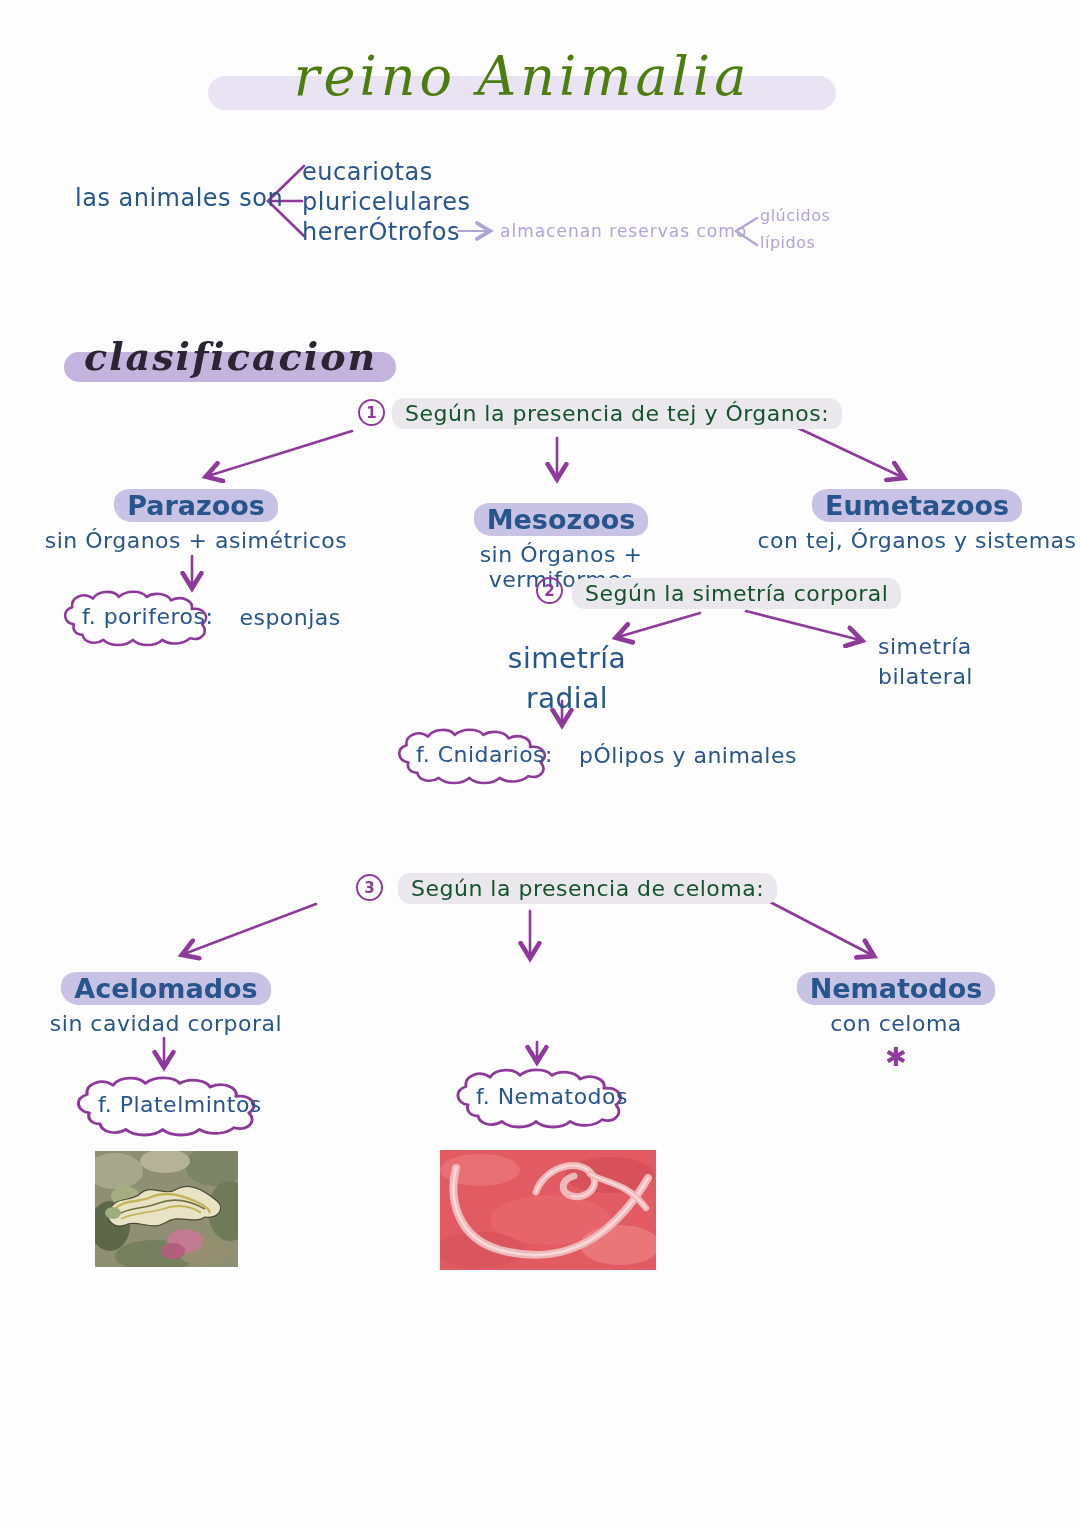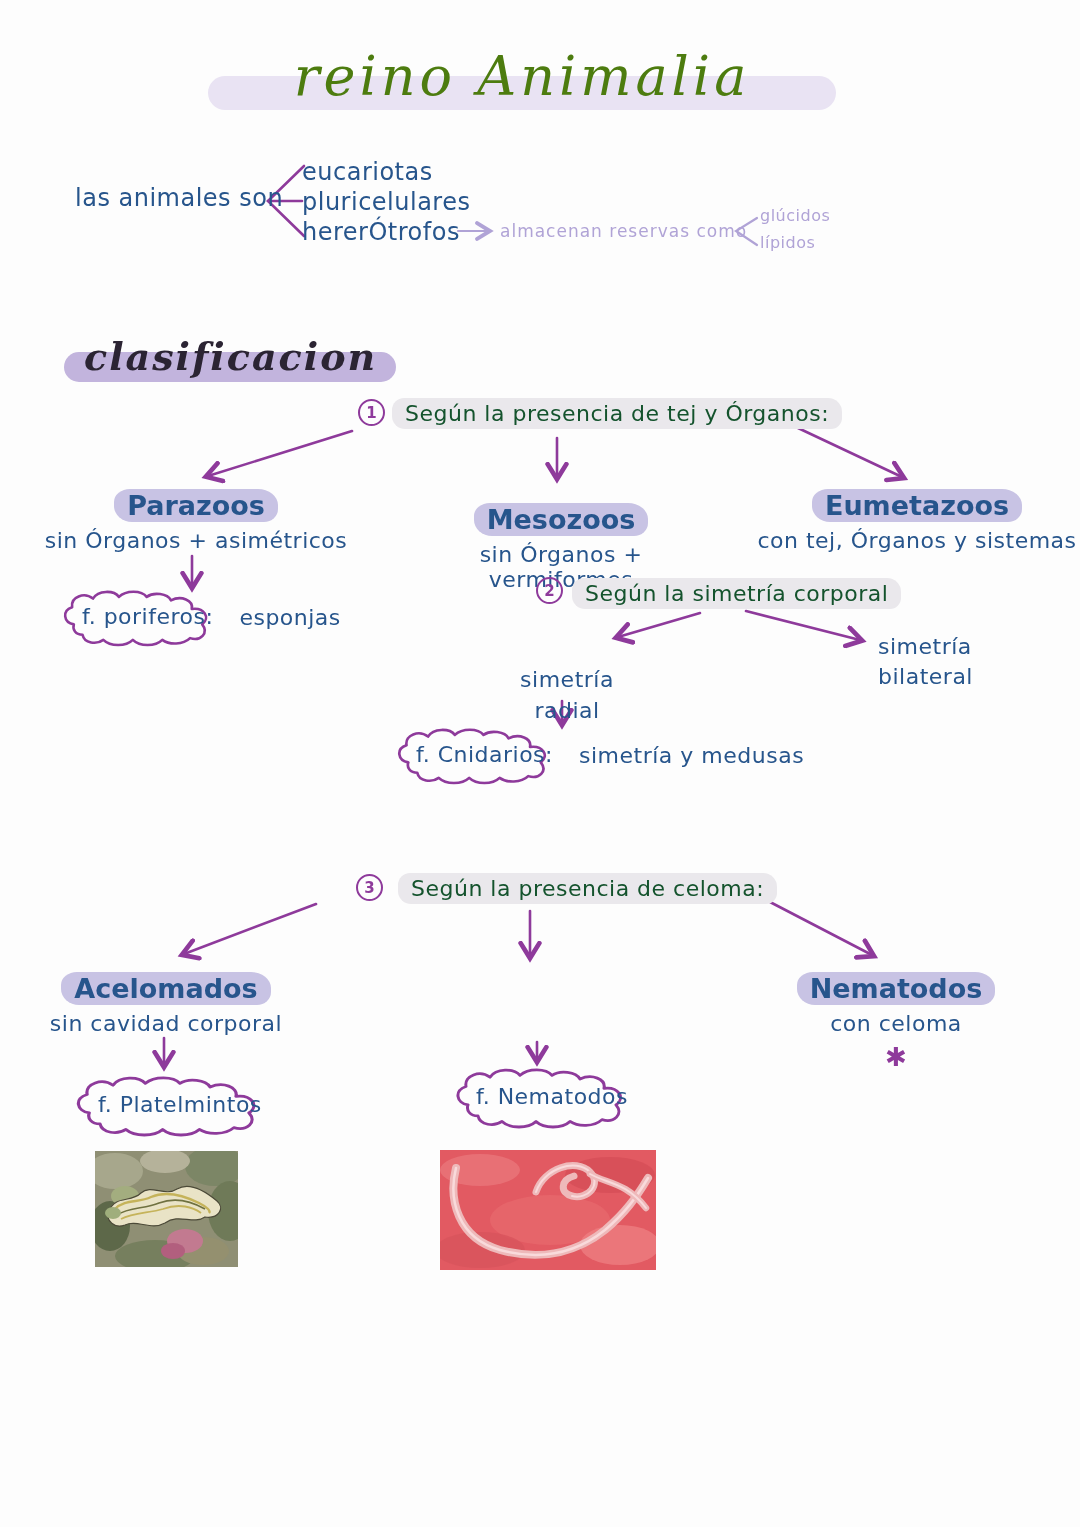--- a/index.html
+++ b/index.html
@@ -91,21 +91,21 @@
     border-radius: 16px 20px 14px 18px / 13px 16px 13px 16px;
     padding: 1px 13px;
   }
   .branch-desc { margin-top: 6px; font-size: 22px; }
   .branch-marker { margin-top: 6px; font-size: 26px; }
 
   .b1a { left: 40px;  top: 489px; width: 312px; }
   .b1b { left: 405px; top: 483px; width: 312px; margin-top: 20px; }
   .b1c { left: 752px; top: 489px; width: 330px; }
 
-  .b2a { left: 500px; top: 639px; width: 134px; font-size: 22px; line-height: 31px; margin-top: 25px; }
+  .b2a { left: 500px; top: 639px; width: 134px; font-size: 28px; line-height: 40px; }
   .b2b { left: 878px; top: 632px; width: 130px; font-size: 22px; line-height: 30px; text-align: left; }
 
   .b3a { left: 40px;  top: 972px; width: 252px; }
   .b3b { left: 402px; top: 966px; width: 262px; }
   .b3c { left: 790px; top: 972px; width: 212px; }
 
   
   .cloud-row { position: absolute; display: flex; align-items: center; }
   .cloud { position: relative; display: inline-block; }
   .cloud-svg {
@@ -229,21 +229,21 @@
   <div class="branch b2a ink-blue hand">simetría radial</div>
   <div class="branch b2b ink-blue hand">simetría bilateral</div>
 
   <div class="cloud-row pos-cnidario">
     <span class="cloud">
       <svg class="cloud-svg" viewBox="0 0 200 64" preserveAspectRatio="none" aria-hidden="true">
         <path d="M16,40 C4,38 2,24 14,20 C12,8 28,2 38,10 C44,0 62,0 68,8 C76,0 94,0 100,8 C108,2 124,4 128,12 C140,6 154,12 152,22 C166,20 174,32 164,40 C172,50 162,60 150,56 C142,64 126,64 118,58 C110,66 92,66 84,58 C76,66 58,66 50,58 C42,64 28,62 26,52 C18,52 14,46 16,40 Z"></path>
       </svg>
       <span class="cloud-text ink-blue hand">f. Cnidarios:</span>
     </span>
-    <span class="cloud-after ink-blue hand">simetría y medusas</span>
+    <span class="cloud-after ink-blue hand">pÓlipos y animales</span>
   </div>
 
   <div class="num-circle num-3">3</div>
   <div class="sec-title ttl-3 ink-black hand">Según la presencia de celoma:</div>
 
   <div class="branch b3a">
     <span class="branch-name ink-blue">Acelomados</span>
     <div class="branch-desc ink-blue hand">sin cavidad corporal</div>
   </div>
   <div class="branch b3c">

